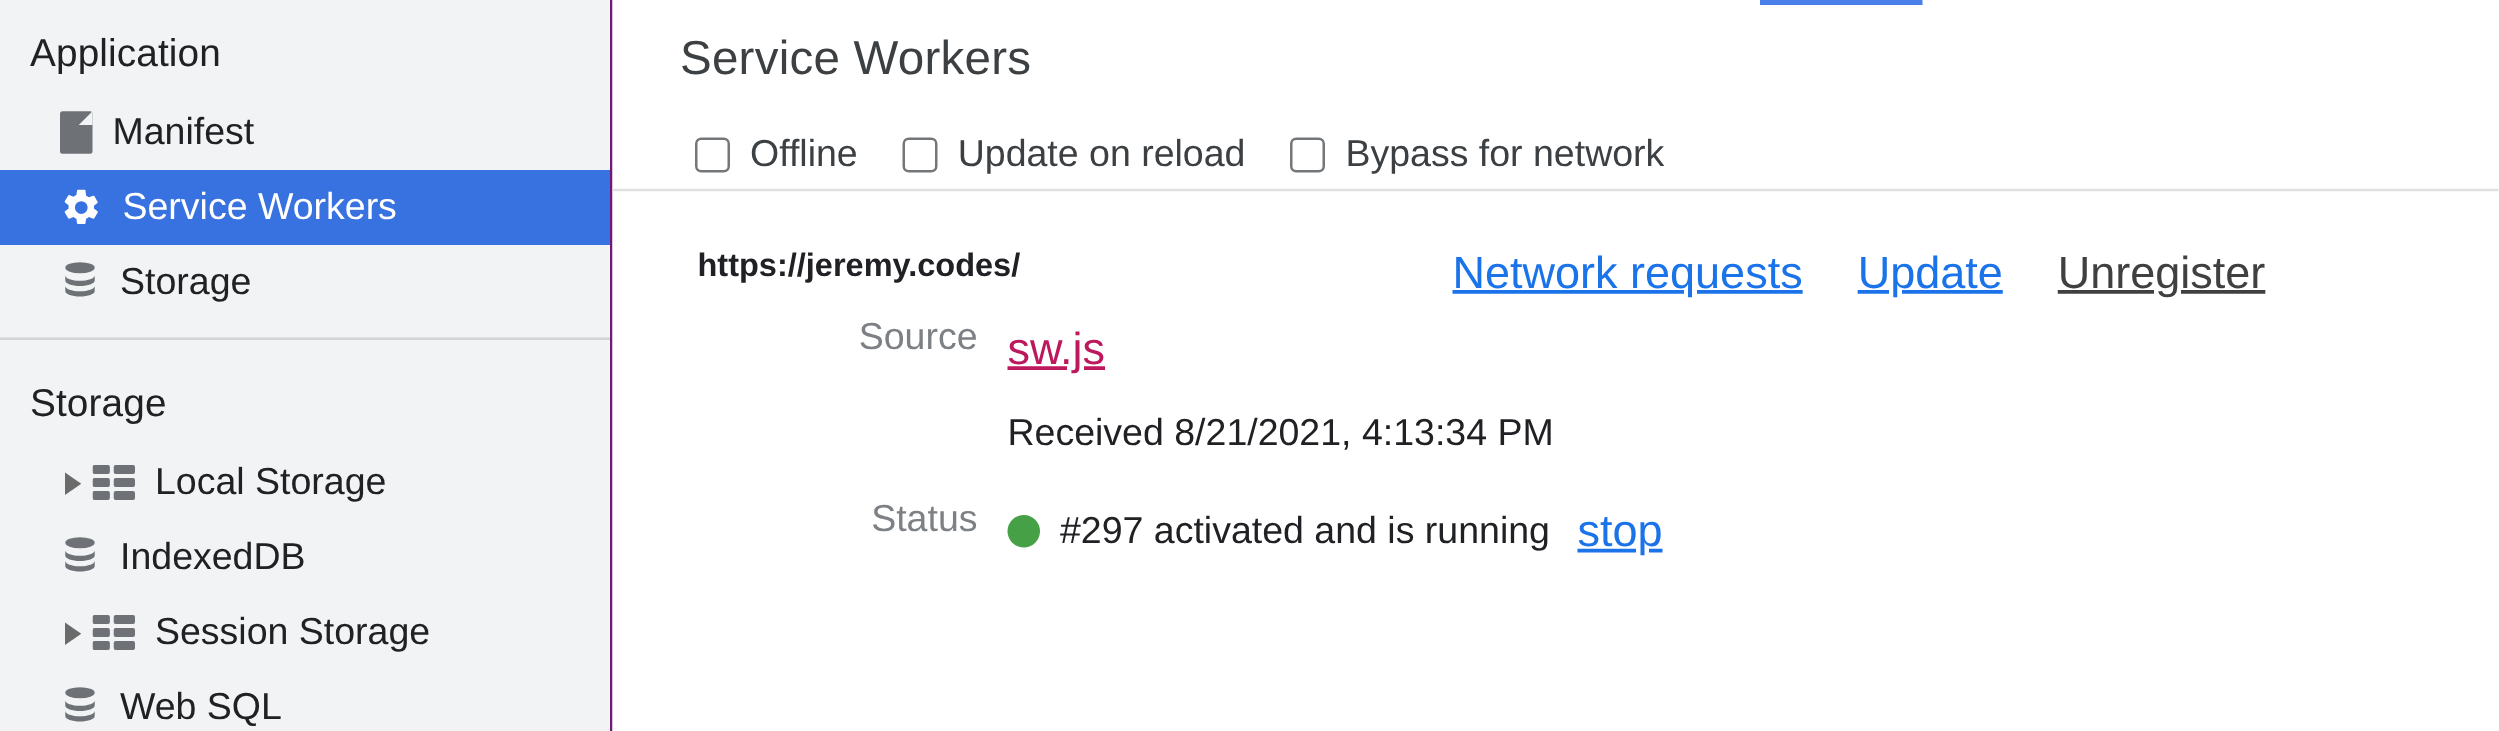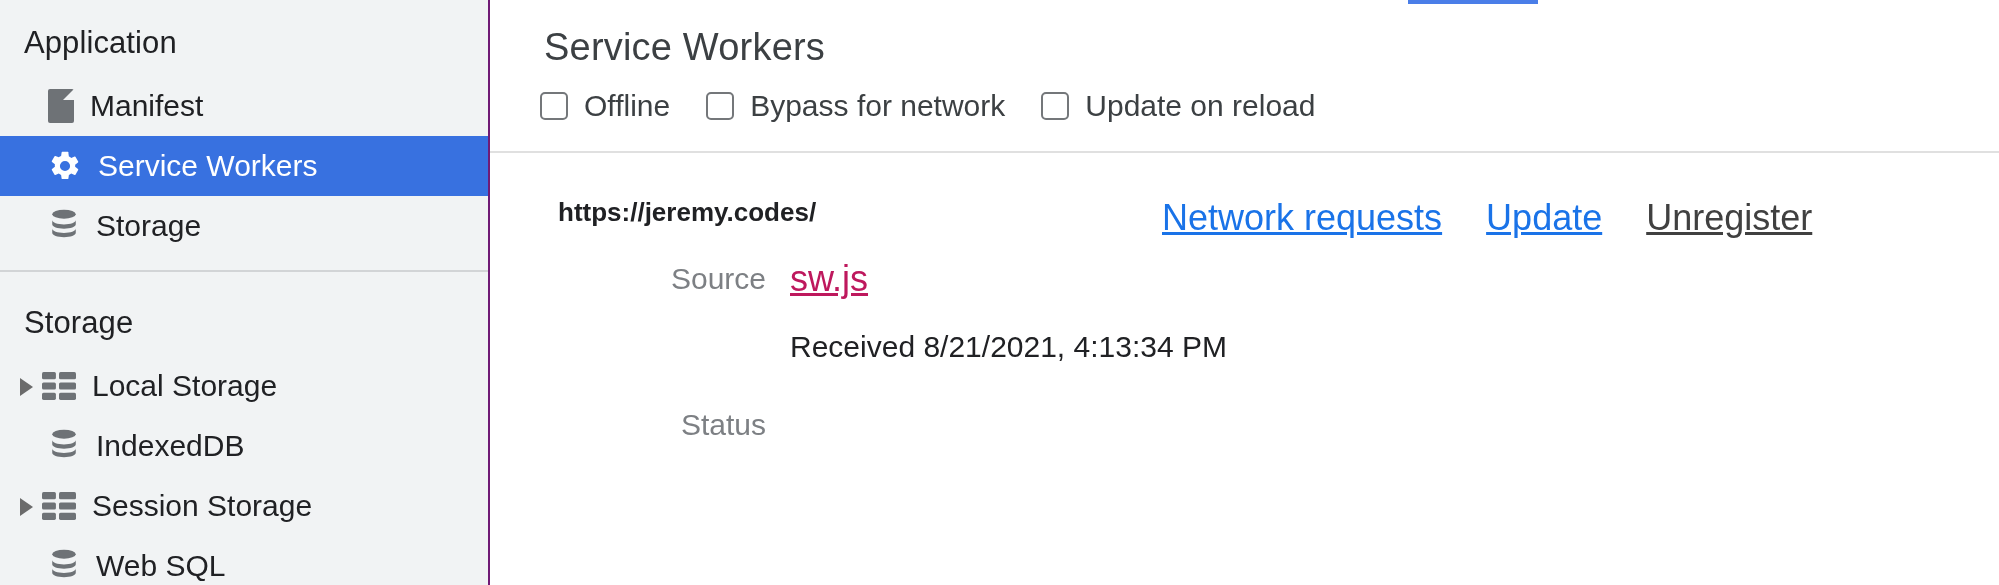--- a/index.html
+++ b/index.html
@@ -45,21 +45,21 @@
     font-size: 30px;
     color: #202124;
     white-space: nowrap;
   }
   .tree-item.selected {
     background: #3871e0;
     color: #ffffff;
   }
   .tree-item .label { margin-left: 16px; }
 
-  .tree-item.has-arrow { padding-left: 14px; }
+  .tree-item.has-arrow { padding-left: 46px; }
   .disclosure {
     width: 26px;
     height: 26px;
     flex: 0 0 26px;
     position: relative;
     margin-right: 2px;
   }
   .disclosure::before {
     content: "";
     position: absolute;
@@ -116,22 +116,22 @@
     background: #4a7ee8;
   }
   .sw-title {
     font-size: 38px;
     color: #3c4043;
     padding: 26px 0 0 54px;
     letter-spacing: 0.2px;
   }
   .toolbar {
     display: flex;
-    align-items: flex-start;
-    padding: 20px 0 0 50px;
+    align-items: flex-end;
+    padding: 20px 0 0 66px;
     height: 72px;
   }
   .cbx-wrap {
     display: flex;
     align-items: center;
     margin-right: 36px;
     white-space: nowrap;
   }
   .cbx {
     width: 28px;
@@ -176,23 +176,23 @@
     white-space: nowrap;
   }
   .lnk {
     color: #1a73e8;
     font-size: 36px;
     text-decoration: underline;
     cursor: pointer;
   }
   .field-row {
     display: flex;
-    align-items: center;
     margin-top: 22px;
     height: 52px;
+    margin-left: 16px;
   }
   .field-label {
     width: 300px;
     flex: 0 0 300px;
     text-align: right;
     font-size: 30px;
     color: #7d8084;
     padding-right: 24px;
     white-space: nowrap;
   }
@@ -317,25 +317,25 @@
 
     <div class="sw-title">Service Workers</div>
 
     <div class="toolbar">
       <label class="cbx-wrap">
         <span class="cbx"></span>
         <span class="cbx-label">Offline</span>
       </label>
       <label class="cbx-wrap">
         <span class="cbx"></span>
-        <span class="cbx-label">Bypass for network</span>
+        <span class="cbx-label">Update on reload</span>
       </label>
       <label class="cbx-wrap">
         <span class="cbx"></span>
-        <span class="cbx-label">Update on reload</span>
+        <span class="cbx-label">Bypass for network</span>
       </label>
     </div>
 
     <div class="toolbar-divider"></div>
 
     <div class="registration">
 
       <div class="reg-row-top">
         <div class="reg-url">https://jeremy.codes/</div>
         <div class="reg-actions">
@@ -352,17 +352,22 @@
         </div>
       </div>
 
       <div class="field-row row-received">
         <div class="field-label"></div>
         <div class="field-value">Received 8/21/2021, 4:13:34 PM</div>
       </div>
 
       <div class="field-row row-status">
         <div class="field-label">Status</div>
+        <div class="field-value">
+          <span class="status-dot" style="background: rgb(70, 160, 70);"></span>
+          <span class="status-text">#297 activated and is running</span>
+          <span class="lnk" style="color: rgb(26, 115, 232);">stop</span>
+        </div>
       </div>
 
     </div>
   </div>
 </div>
 
 </body></html>

